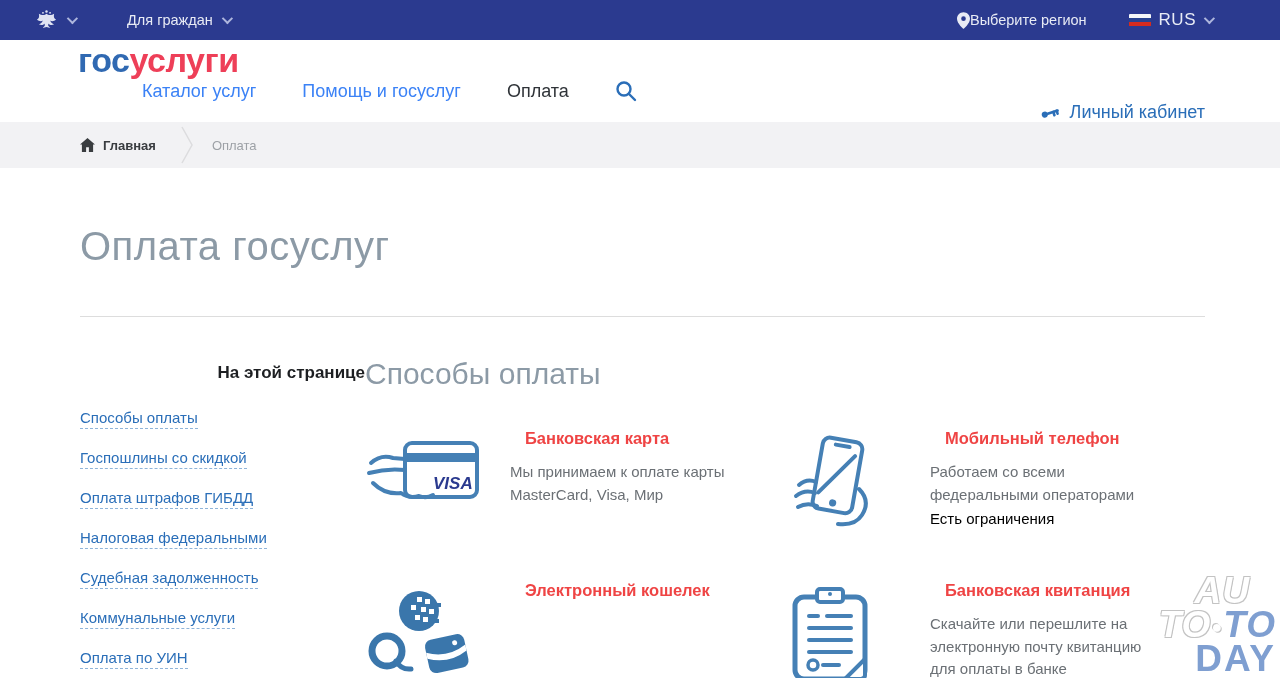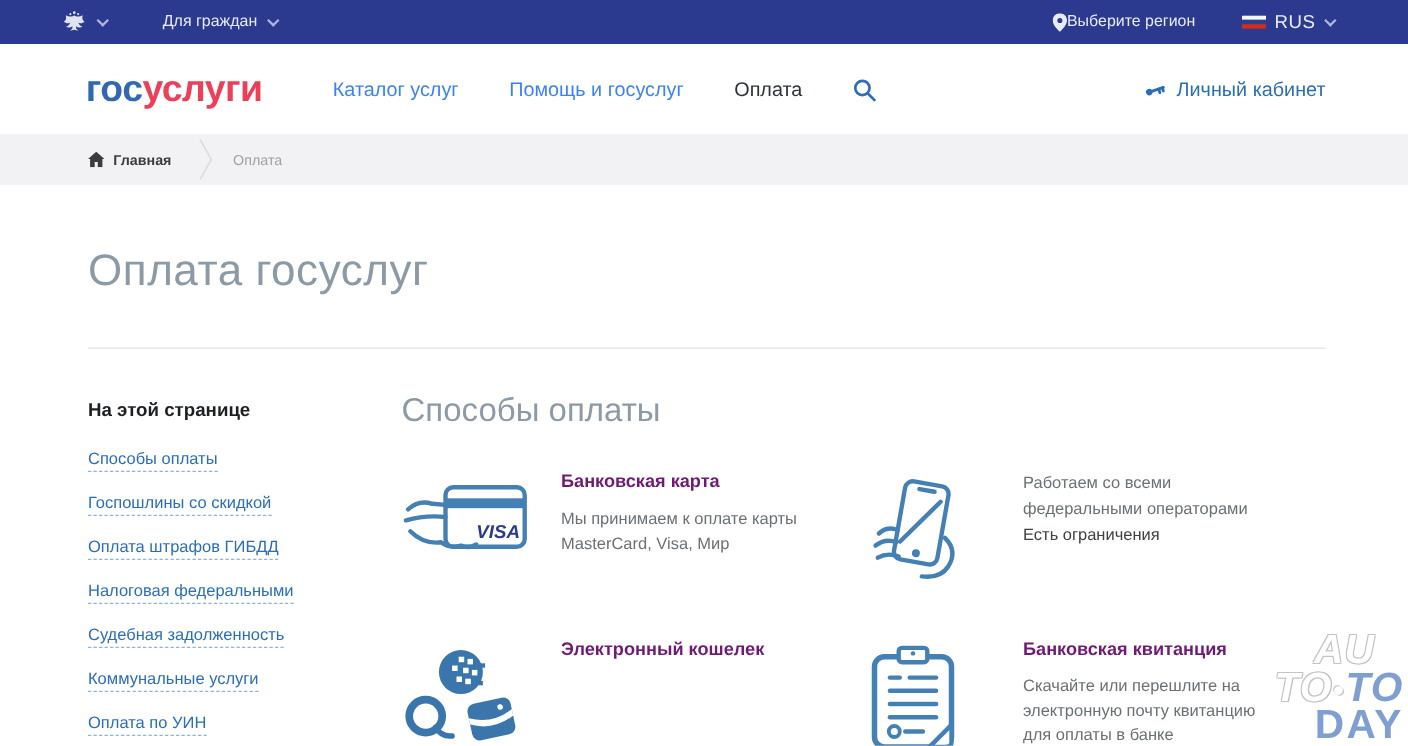--- a/index.html
+++ b/index.html
@@ -4,66 +4,66 @@
 <style>
   * { margin:0; padding:0; box-sizing:border-box; }
   html,body { width:1280px; height:678px; overflow:hidden; }
   body {
     font-family:"Liberation Sans","DejaVu Sans",sans-serif;
     background:#fff; color:#333; position:relative;
   }
   
   .topbar {
     height:40px; background:#2b3a8f; display:flex; align-items:center;
-    padding:0 68px 0 56px; color:#e8ebf5; font-size:14px;
+    padding:0 68px 0 35px; color:#e8ebf5; font-size:14px;
   }
   .topbar .emblem { display:flex; align-items:center; gap:9px; cursor:pointer; }
   .chev { width:8px; height:8px; border-right:2px solid #aeb6dd; border-bottom:2px solid #aeb6dd;
           transform:rotate(45deg) translateY(-2px); display:inline-block; }
   .audience { display:flex; align-items:center; gap:9px; margin-left:52px; cursor:pointer; font-size:14.5px; }
   .topbar-right { margin-left:auto; display:flex; align-items:center; }
   .region { display:flex; align-items:center; gap:0; cursor:pointer; font-size:14.5px; }
   .lang { display:flex; align-items:center; gap:8px; margin-left:42px; cursor:pointer; font-size:17px; letter-spacing:.5px; }
   .flag { width:22px; height:13px; border-radius:1px; overflow:hidden; display:inline-block; }
   .flag div { height:33.4%; }
   .flag .w { background:#f5f6f8; } .flag .b { background:#27418f; } .flag .r { background:#d52b1e; }
   
-  .header { height:82px; background:#fff; display:flex; align-items:center; padding:1px 75px 0 78px; }
+  .header { height:82px; background:#fff; display:flex; padding:1px 75px 0 78px;flex-direction:column; }
   .logo { font-size:34px; font-weight:bold; letter-spacing:-0.5px; cursor:pointer; white-space:nowrap; }
   .logo .p1 { color:#3069b2; } .logo .p2 { color:#ee3f58; }
   .mainnav { display:flex; align-items:center; gap:46px; margin-left:64px; font-size:18px; }
   .mainnav a { text-decoration:none; color:#3b82f6; cursor:pointer; }
   .mainnav a.active { color:#2f3338; }
   .search-btn { cursor:pointer; display:flex; align-items:center; }
   .cabinet { margin-left:auto; display:flex; align-items:center; gap:10px; color:#2a6eb8; font-size:18px; cursor:pointer; }
   
   .crumbbar { height:46px; background:#f2f2f4; display:flex; align-items:center; padding:0 80px; font-size:13px; }
   .crumb-home { display:flex; align-items:center; gap:8px; color:#3a3d40; font-weight:bold; cursor:pointer; }
   .crumb-sep { margin:0 4px 0 24px; }
   .crumb-cur { color:#9da1a6; margin-left:14px; }
   
   .content { padding:0 75px 0 80px; position:relative; }
   .page-title { margin-top:56px; font-size:40px; font-weight:300; color:#8c9aa6; letter-spacing:.5px; }
   .divider { border:none; border-top:1px solid #ddd; margin-top:47px; }
   .cols { display:flex; margin-top:46px; }
   .sidebar { width:285px; flex-shrink:0; }
-  .sidebar h3 { font-size:17px; color:#1d1f22; margin-bottom:26px; font-weight:bold; }
+  .sidebar h3 { font-size:17px; color:#1d1f22; margin-bottom:26px; font-weight:bold;text-align:right; }
   .sidebar a {
     display:table; font-size:15px; color:#2a6eb8; text-decoration:none;
     border-bottom:1px dashed #8fb4d9; padding-bottom:2px; margin-bottom:20px; cursor:pointer;
   }
   .main { flex:1; }
   .main h2 { font-size:30px; font-weight:300; color:#8c9aa6; margin-top:-6px; margin-bottom:38px; }
   .methods { display:grid; grid-template-columns:1fr 1fr; row-gap:48px; }
   .method { display:flex; }
   .m-icon { width:145px; flex-shrink:0; padding-top:4px; }
   .m-body { padding-right:45px; }
-  .m-title { font-size:16.5px; font-weight:bold; color:#701a75; margin-bottom:13px; }
+  .m-title { font-size:16.5px; font-weight:bold; color:#ef4444; margin-bottom:13px;margin-left:15px; }
   .m-desc { font-size:15px; color:#6b7075; line-height:1.5; max-width:300px; }
-  .m-link { font-size:15px; color:#404040; text-decoration:none; cursor:pointer; display:inline-block; margin-top:4px; }
+  .m-link { font-size:15px; color:#000000; text-decoration:none; cursor:pointer; display:inline-block; margin-top:4px; }
   
   .watermark {
     position:absolute; right:0; bottom:0; width:140px; text-align:right;
     font-weight:bold; line-height:.92; padding:0 4px 2px 0; pointer-events:none;
   }
   .wm-row { font-size:37px; letter-spacing:1px; }
   .wm-white { color:#fff; font-style:italic;
     text-shadow:-1px -1px 0 #c3c3c3, 1px -1px 0 #c3c3c3, -1px 1px 0 #c3c3c3, 1px 1px 0 #c3c3c3; }
   .wm-blue { color:#7f9fd1; font-style:italic; }
   .wm-day { color:#7f9fd1; font-style:normal; letter-spacing:2px; }
@@ -203,20 +203,21 @@
                 <circle cx="52" cy="70" r="1.6" fill="#4580b5"></circle>
                 <line x1="36" y1="62" x2="66" y2="20"></line>
               </g>
               <path d="M14 52 q8 -7 17 -3"></path>
               <path d="M11 63 q9 -7 19 -3"></path>
               <path d="M13 74 q9 -5 19 -1"></path>
               <path d="M74 56 q12 12 3 26 q-7 11 -24 9"></path>
             </svg>
           </div>
           <div class="m-body">
+            <div class="m-title">Мобильный телефон</div>
             <div class="m-desc">Работаем со всеми федеральными операторами</div>
             <a class="m-link" href="#">Есть ограничения</a>
           </div>
         </div>
 
         <div class="method">
           <div class="m-icon">
             <svg width="112" height="100" viewBox="0 0 112 100">
 
               <circle cx="54" cy="26" r="20" fill="#3a76ab"></circle>

